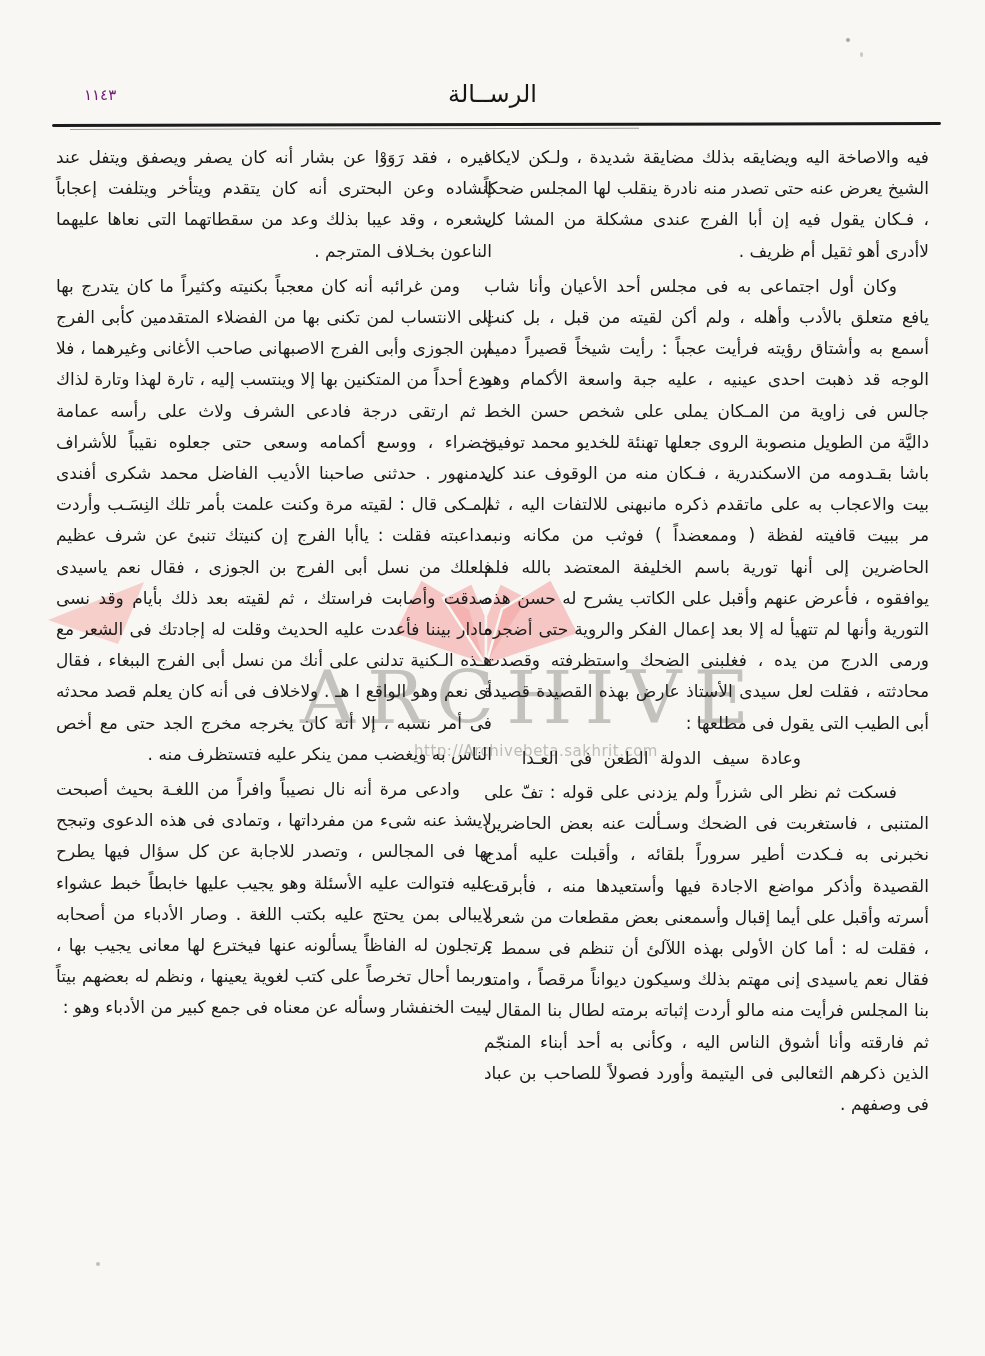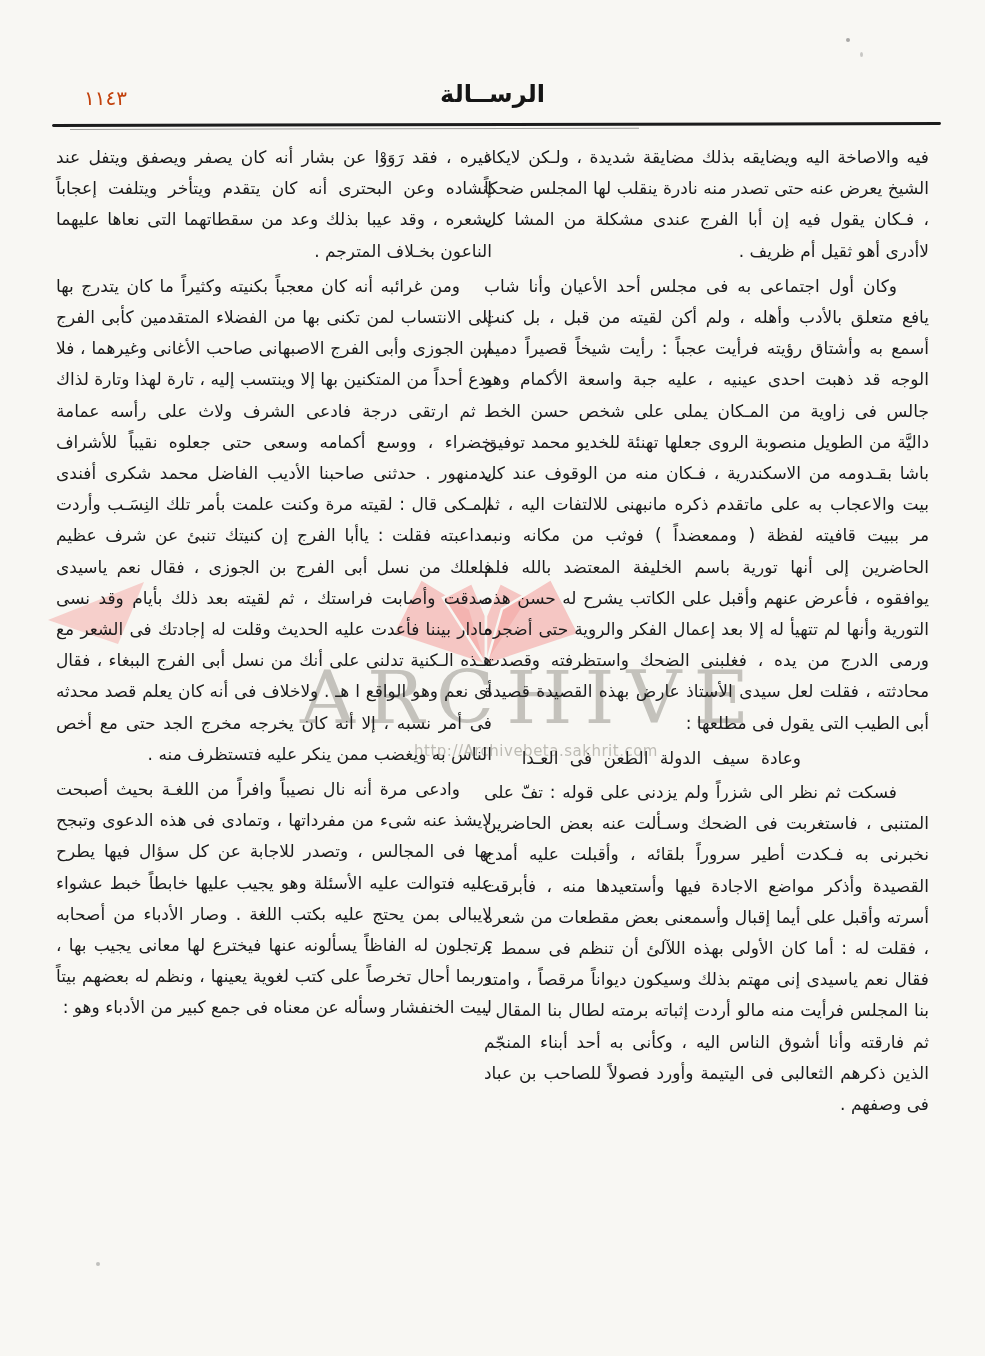--- a/index.html
+++ b/index.html
@@ -10,25 +10,25 @@
   }
   .page{
     position:relative;width:985px;height:1356px;
     background:#f8f7f3;
     overflow:hidden;direction:rtl;
     color:#1b1b1b;
   }
   
   .page-number{
     position:absolute;left:84px;top:86px;
-    font-size:20px;letter-spacing:1px;color:#c2410c;
+    font-size:15px;letter-spacing:1px;color:#701a75;
   }
   .page-title{
     position:absolute;left:0;right:0;top:80px;
-    text-align:center;font-size:24px;font-weight:700;color:#151515;
+    text-align:center;font-size:24px;font-weight:400;color:#151515;
   }
   .head-rule{
     position:absolute;left:52px;right:44px;top:123px;height:3px;
     background:#1c1c1c;border-radius:2px;transform:rotate(-0.12deg);
   }
   .head-rule::after{
     content:"";position:absolute;left:2%;top:5px;width:64%;height:1px;
     background:rgba(40,40,40,.45);
   }
   

